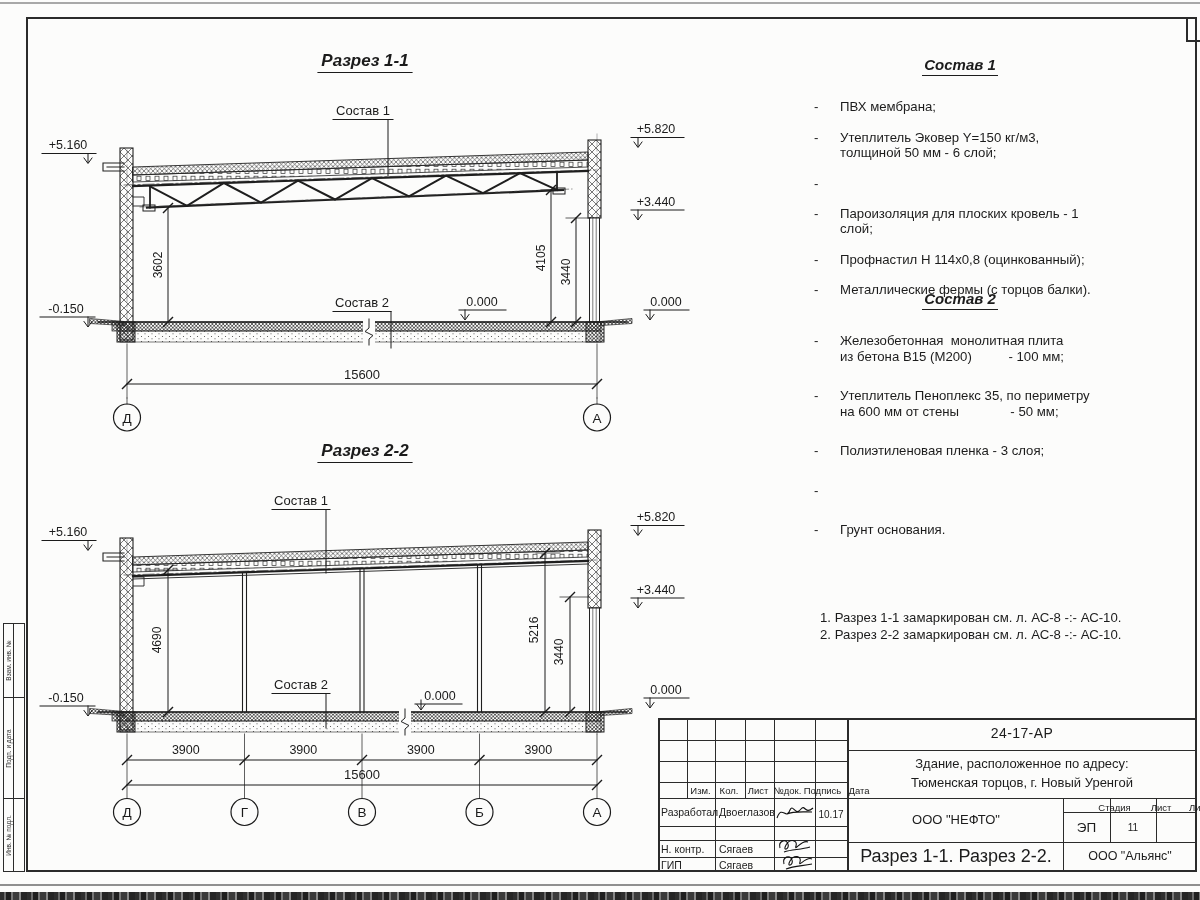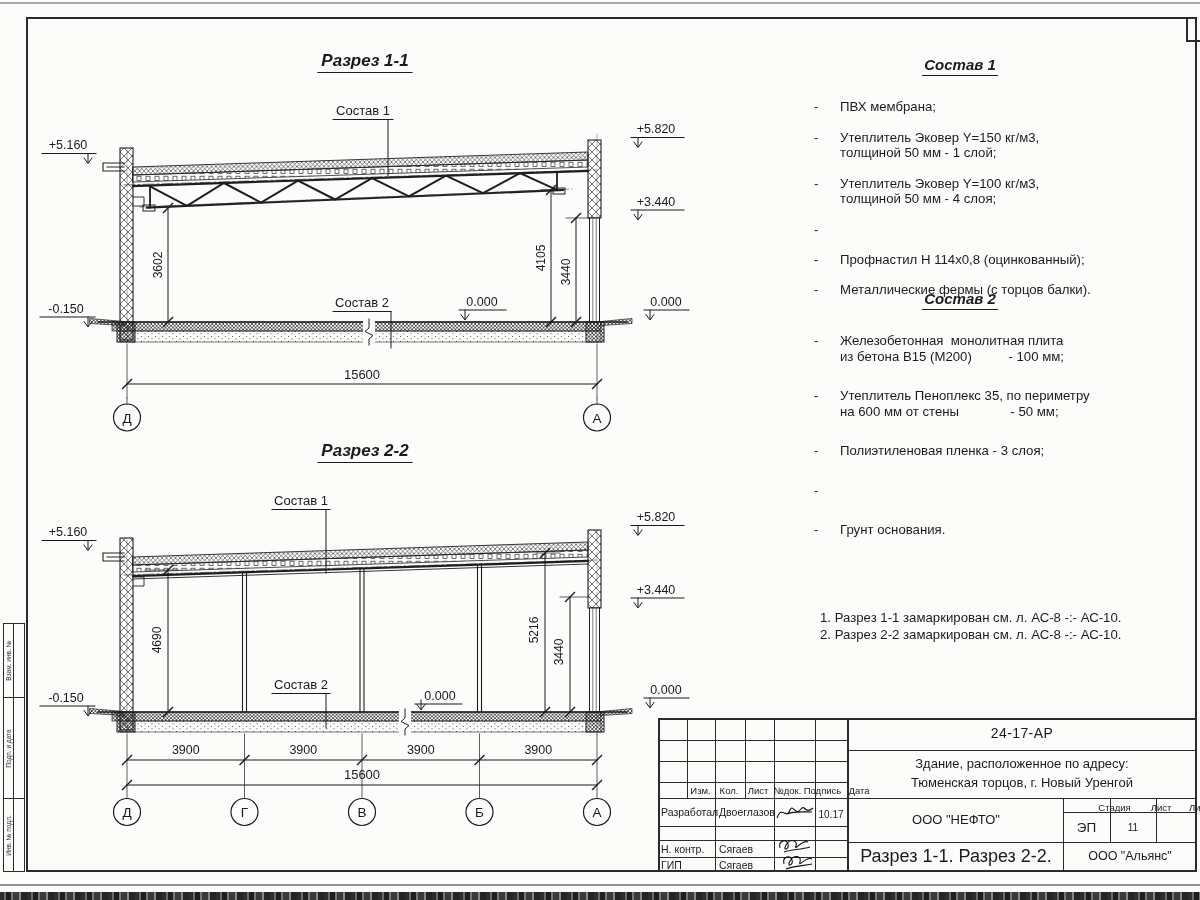--- a/index.html
+++ b/index.html
@@ -321,28 +321,28 @@
 
   <div class="sostav" style="left:810px; top:56px;">
     <div class="sostav-title"><span>Состав 1</span></div>
     <ul>
       <li>
           <span class="dash">-</span>
           <span class="itext"><span>ПВХ мембрана;</span></span>
         </li>
       <li>
           <span class="dash">-</span>
-          <span class="itext"><span>Утеплитель Эковер Y=150 кг/м3,</span><br><span>толщиной 50 мм - 1 слой;</span></span>
-        </li>
-      <li>
-          <span class="dash">-</span>
-          <span class="itext"><span>Утеплитель Эковер Y=100 кг/м3,</span><br><span>толщиной 50 мм - 4 слоя;</span></span>
-        </li>
-      <li>
-          <span class="dash">-</span>
+          <span class="itext"><span>Утеплитель Эковер Y=150 кг/м3,</span><br><span>толщиной 50 мм - 6 слой;</span></span>
+        </li>
+      <li>
+          <span class="dash">-</span>
+        </li>
+      <li>
+          <span class="dash">-</span>
+          <span class="itext"><span>Пароизоляция для плоских кровель - 1 слой;</span></span>
         </li>
       <li>
           <span class="dash">-</span>
           <span class="itext"><span>Профнастил Н 114х0,8 (оцинкованный);</span></span>
         </li>
       <li>
           <span class="dash">-</span>
           <span class="itext"><span>Металлические фермы (с торцов балки).</span></span>
         </li>
     </ul>

